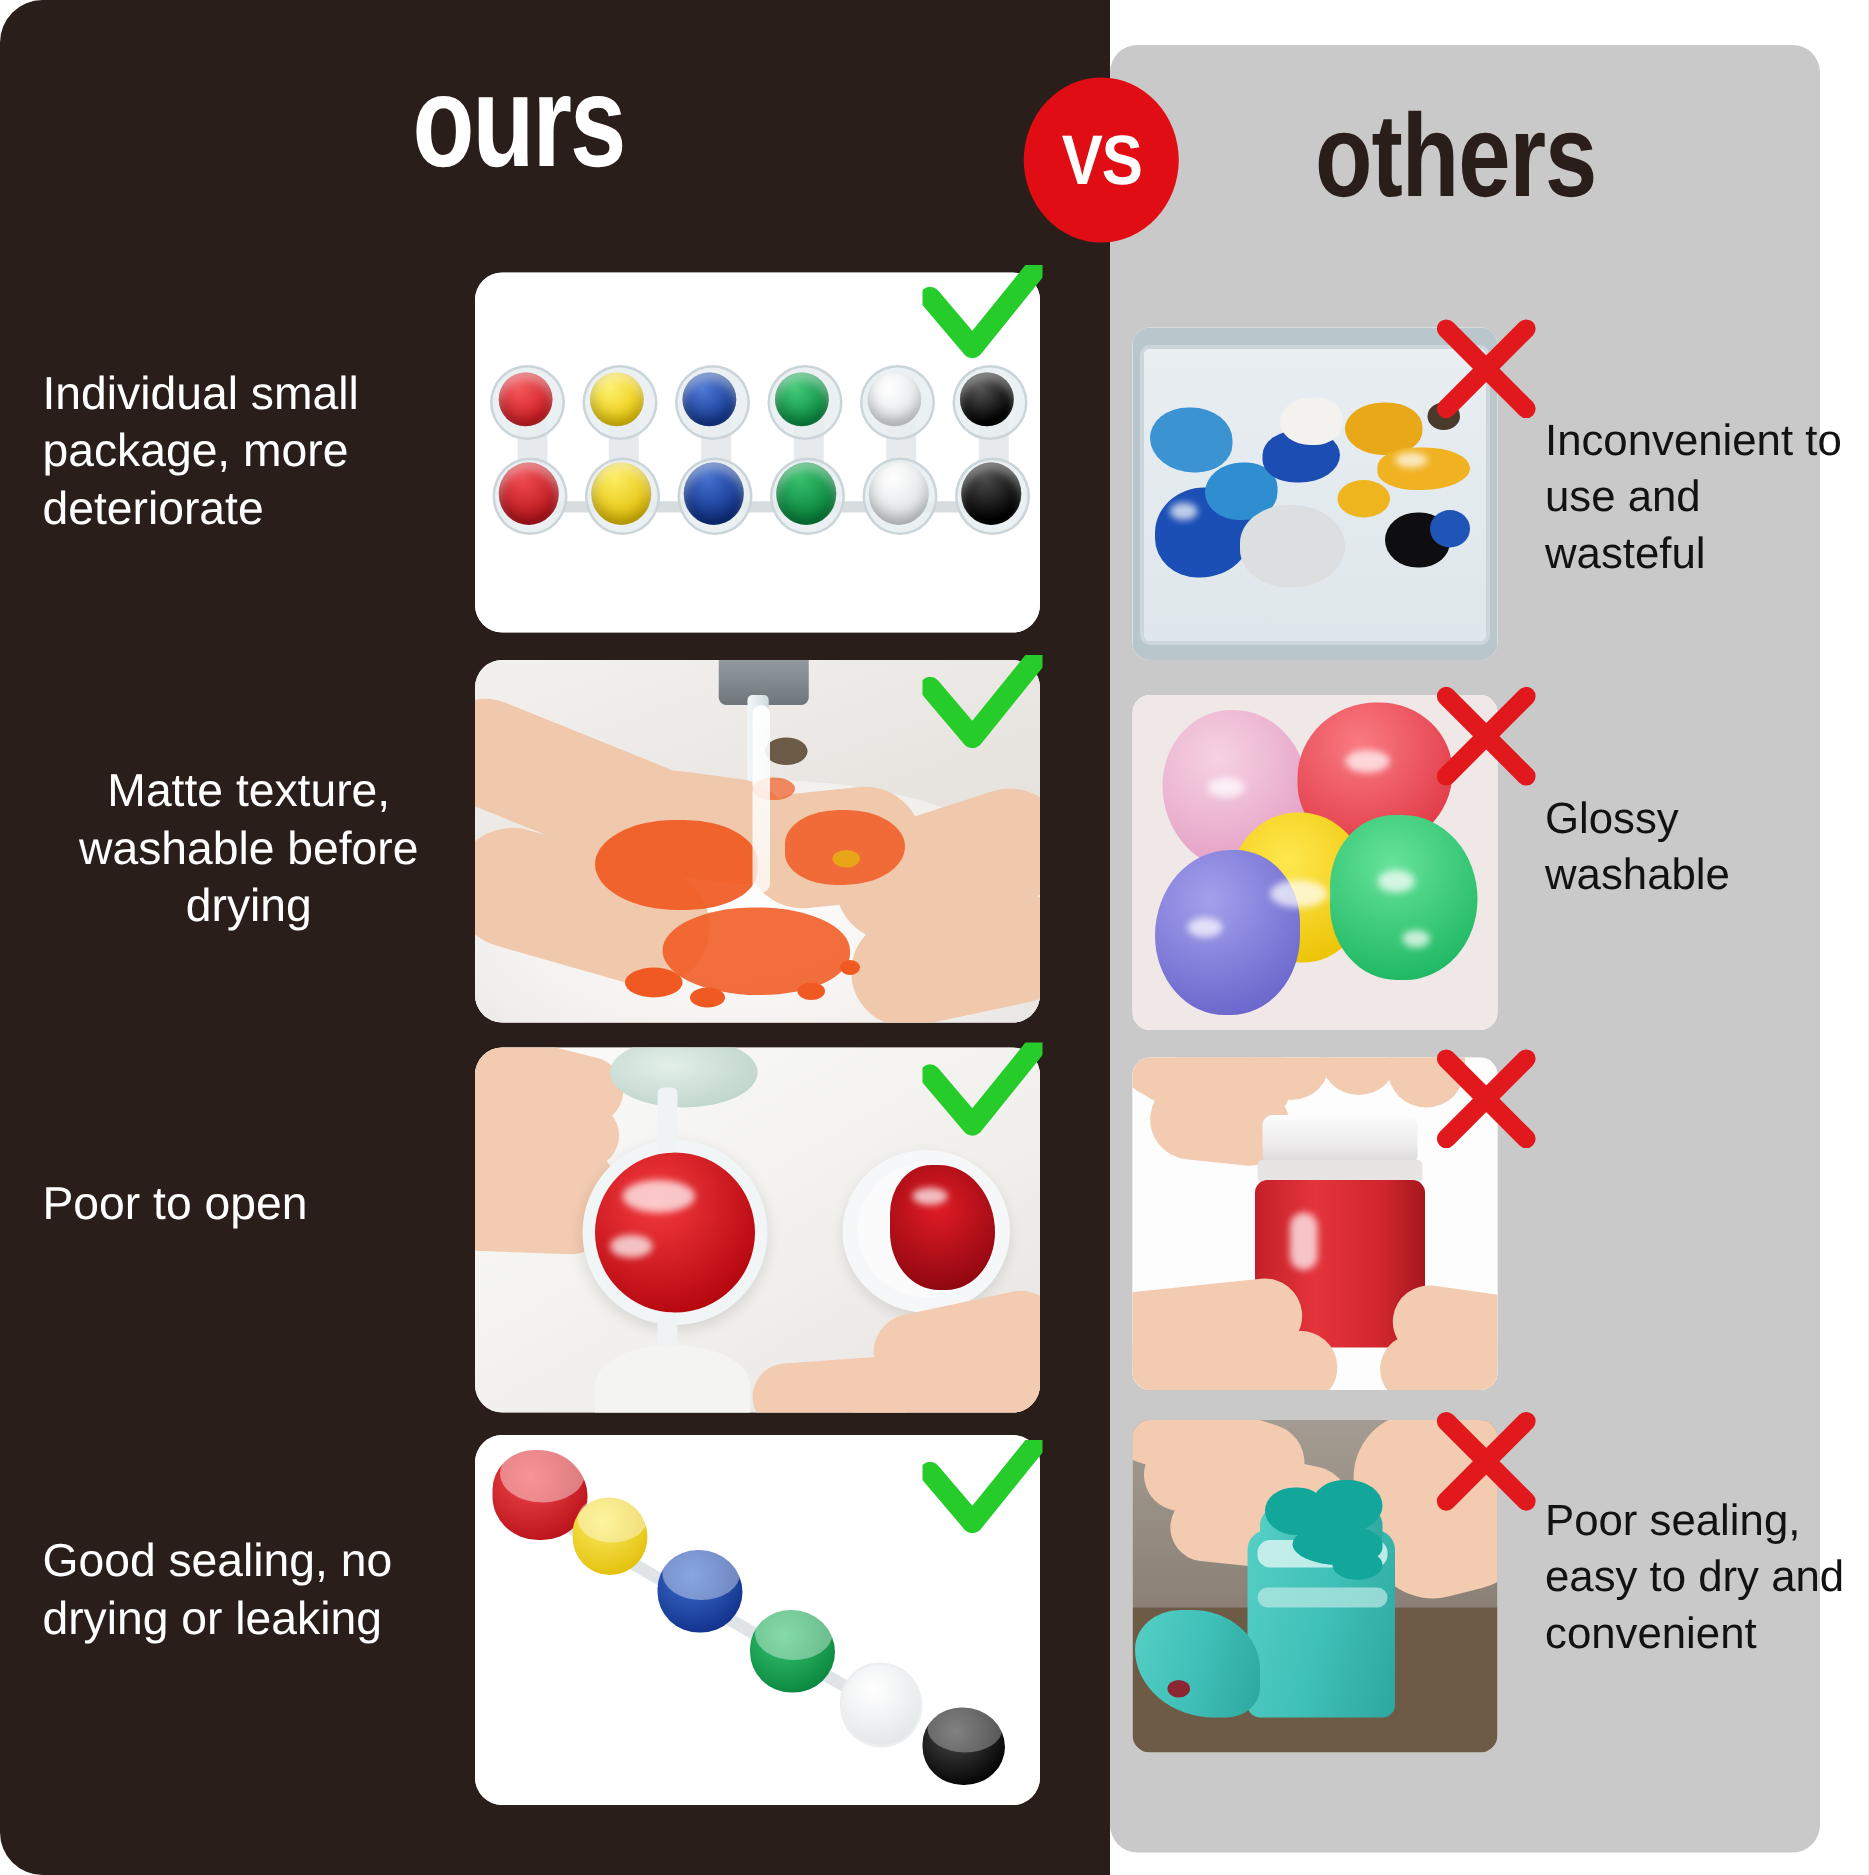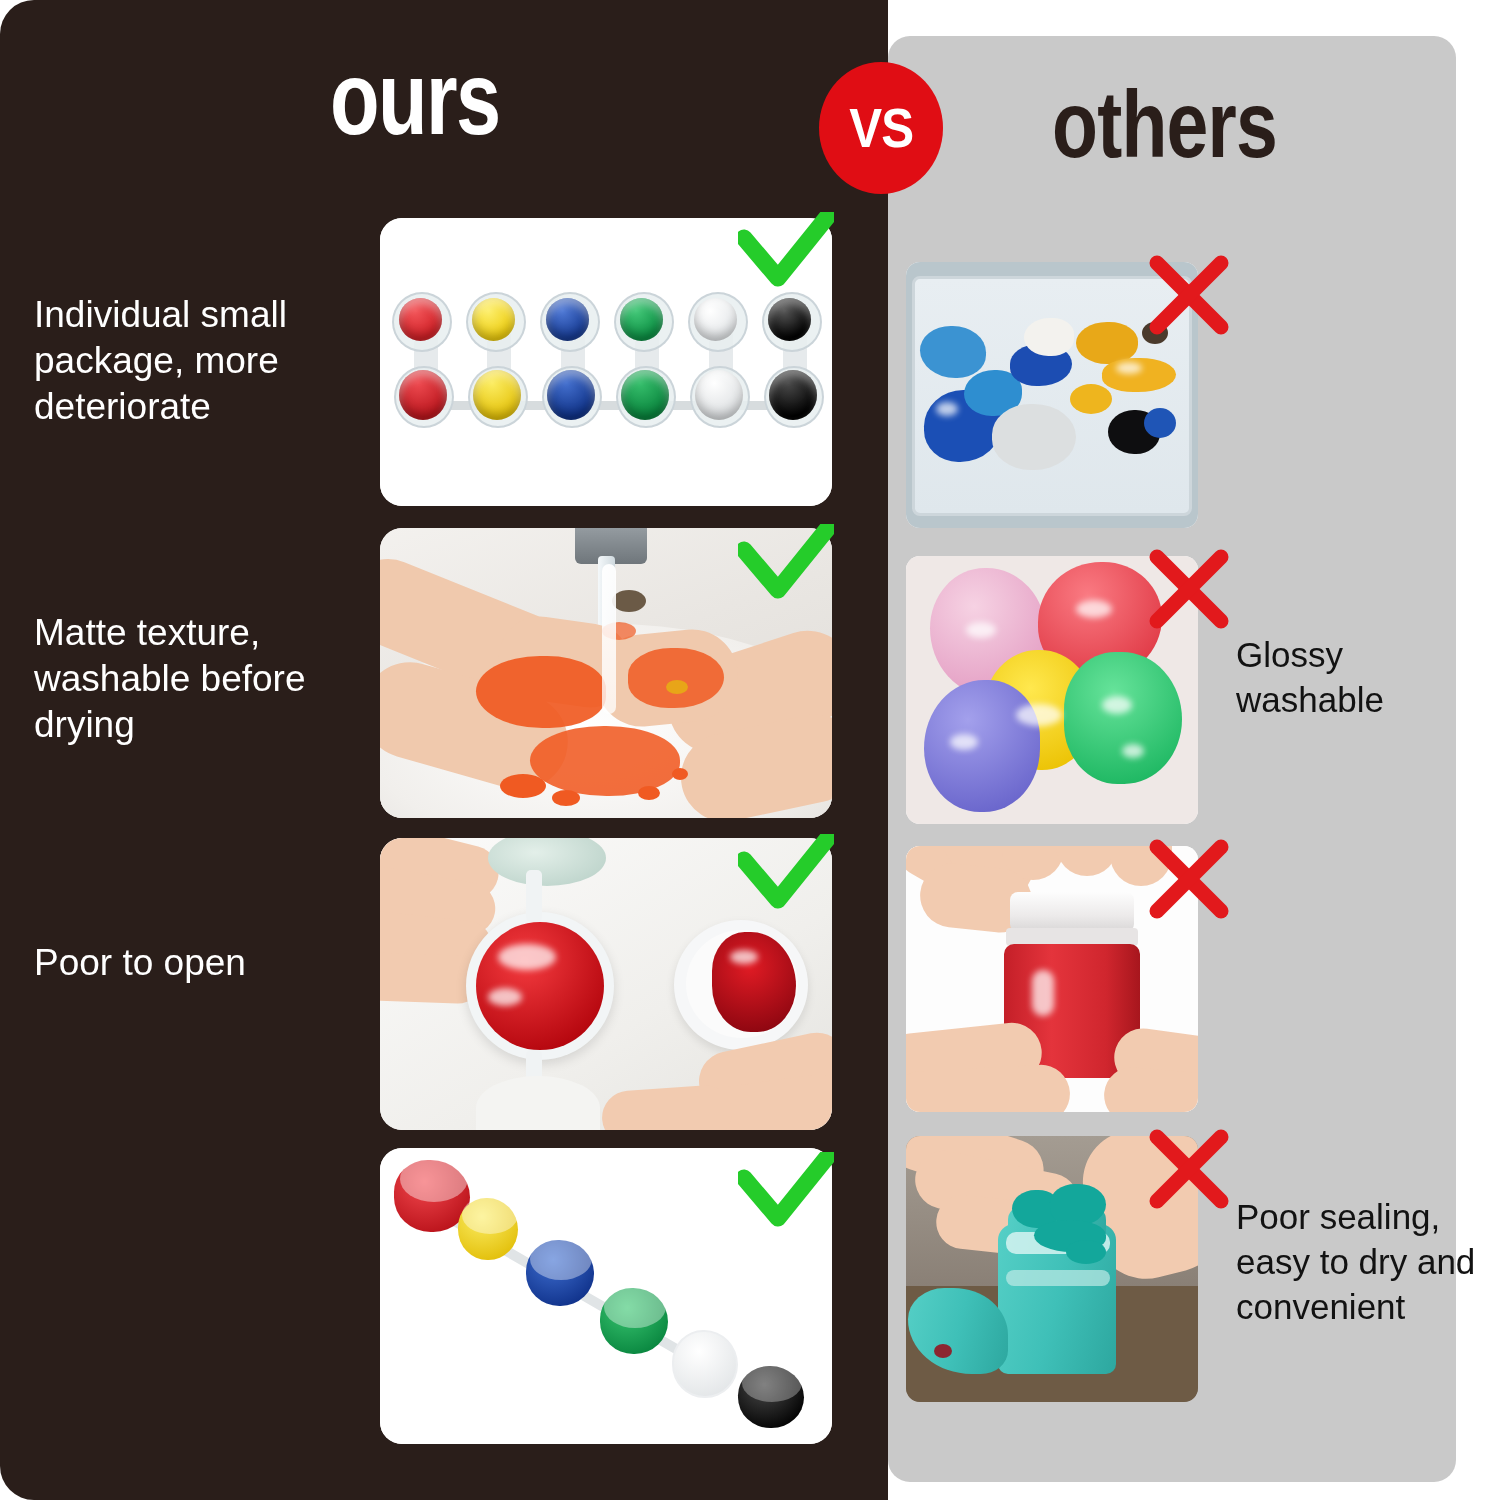--- a/index.html
+++ b/index.html
@@ -272,22 +272,23 @@
     </div>
   </div>
 
   <div class="mark cross" style="left:1148px;top:254px;">
     <svg width="82" height="82" viewBox="0 0 82 82">
       <line x1="9" y1="9" x2="73" y2="73" stroke="#e2191c" stroke-width="15" stroke-linecap="round"></line>
       <line x1="73" y1="9" x2="9" y2="73" stroke="#e2191c" stroke-width="15" stroke-linecap="round"></line>
     </svg>
   </div>
 
-
-  <div class="feat-left" style="top:610px;">Matte texture, washable before drying</div>
+  <div class="feat-right" style="top:330px;">Inconvenient to use and wasteful</div>
+
+  <div class="feat-left" style="top:610px;text-align:center;">Matte texture, washable before drying</div>
 
   <div class="card-ours" style="top:528px;height:290px;">
     <div class="photo">
       <div class="sink-bg"></div>
 
       <div class="abs" style="left:-30px;top:96px;width:520px;height:260px;background:radial-gradient(ellipse at 45% 40%, #ffffff 0%, #f1efec 55%, #d9d5d0 100%);border-radius:50%;"></div>
 
       <div class="abs" style="left:195px;top:-6px;width:72px;height:42px;background:linear-gradient(180deg,#9aa1a6,#6f767b);border-radius:6px;"></div>
       <div class="abs" style="left:218px;top:28px;width:17px;height:130px;background:linear-gradient(90deg,#f4f8fa,#cfd9de);border-radius:4px;"></div>
 
@@ -412,20 +413,21 @@
   </div>
 
   <div class="mark cross" style="left:1148px;top:838px;">
     <svg width="82" height="82" viewBox="0 0 82 82">
       <line x1="9" y1="9" x2="73" y2="73" stroke="#e2191c" stroke-width="15" stroke-linecap="round"></line>
       <line x1="73" y1="9" x2="9" y2="73" stroke="#e2191c" stroke-width="15" stroke-linecap="round"></line>
     </svg>
   </div>
 
 
+  <div class="feat-left" style="top:1226px;">Good sealing, no drying or leaking</div>
 
   <div class="card-ours" style="top:1148px;height:296px;">
     <div class="photo">
       <div class="abs" style="inset:0;background:#ffffff;"></div>
 
       <div class="abs" style="left:62px;top:60px;width:330px;height:10px;background:#e0e4e6;border-radius:5px;transform:rotate(30deg);transform-origin:left top;"></div>
 
       <div class="abs" style="left:14px;top:12px;width:76px;height:72px;background:radial-gradient(circle at 40% 30%, #f2484e, #b60f17 85%);border-radius:46% 54% 50% 50%;"></div>
       <div class="abs" style="left:20px;top:8px;width:68px;height:46px;background:rgba(255,255,255,.42);border-radius:50%;"></div>
       <div class="abs" style="left:78px;top:50px;width:60px;height:62px;background:radial-gradient(circle at 40% 30%, #fced63, #e1bd06 85%);border-radius:48% 52% 50% 50%;"></div>

